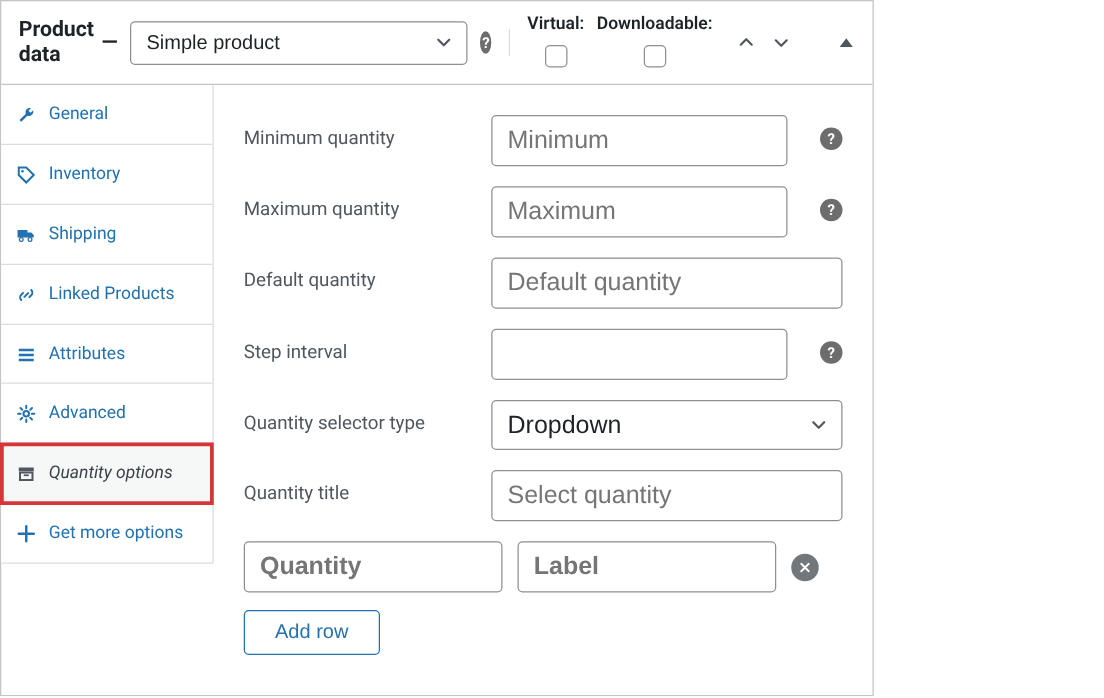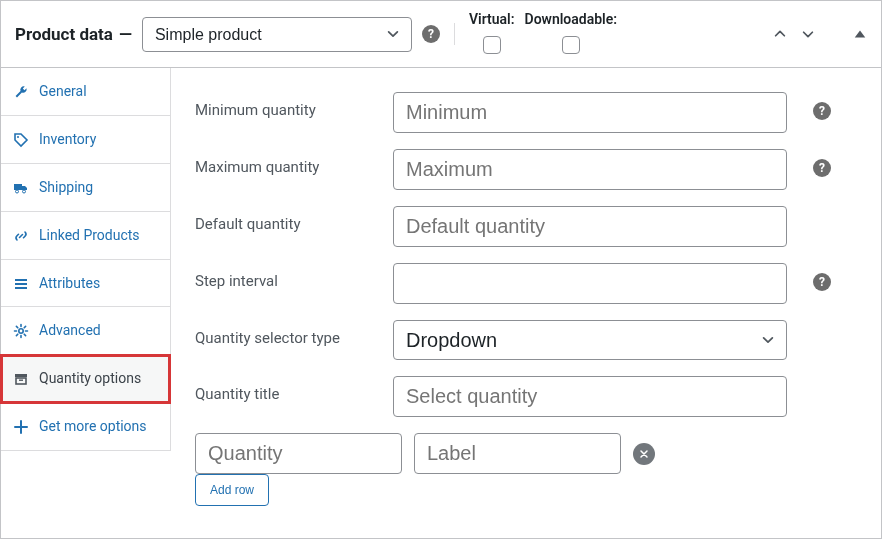--- a/index.html
+++ b/index.html
@@ -17,21 +17,21 @@
   body {
     margin: 0;
     font-family: -apple-system, BlinkMacSystemFont, "Segoe UI", Roboto, Helvetica, Arial, sans-serif;
     color: var(--text);
     background: #fff;
     font-size: 14px;
     width: 883px;
   }
   .panel {
     border: 1px solid var(--border);
-    width: 882px;
+    width: 699px;
   }
   .panel-header {
     display: flex;
     align-items: center;
     gap: 10px;
     padding: 10px 14px;
     border-bottom: 1px solid var(--border);
   }
   .panel-title {
     font-size: 17px;
@@ -113,20 +113,21 @@
   }
   .tab .ticon {
     color: var(--blue);
     width: 16px; height: 16px; flex-shrink: 0;
     display:inline-flex; align-items:center; justify-content:center;
     margin-top: 2px;
   }
   .tab.active {
     background: var(--bg-tab-active);
     color: #3c434a;
+    font-style: italic;
   }
   .tab.active .ticon { color: #50575e; }
   .tab.highlight {
     outline: 3px solid var(--danger);
     outline-offset: -2px;
   }
 
   .content {
     flex: 1;
     padding: 16px 24px 24px 24px;
@@ -175,36 +176,37 @@
   .dd-wrap .chev {
     position: absolute; right: 12px; top: 50%; transform: translateY(-50%);
     pointer-events: none; color: var(--muted);
   }
 
   .designer-row {
     display: flex;
     align-items: center;
     gap: 12px;
   }
-  .designer-row input.text { flex: 1; }
+  .designer-row input.text { flex: 1; font-weight: bold; }
   .remove-circle {
     width: 22px; height: 22px; border-radius:50%;
     background: #72777c; color:#fff;
     display:inline-flex; align-items:center; justify-content:center;
     font-weight:700; cursor:pointer;
     flex-shrink:0;
   }
   .btn-outline {
     display: inline-block;
-    padding: 8px 14px;
+    margin-top: 14px;
+    padding: 8px 24px;
     border: 1.5px solid var(--blue);
     color: var(--blue);
     background: #fff;
     border-radius: 4px;
-    font-size: 12px;
+    font-size: 16px;
     cursor: pointer;
   }
 
   svg { display:block; }
   .chev svg { width:14px; height:14px; }
 </style>
 </head>
 <body>
 
 <div class="panel">

